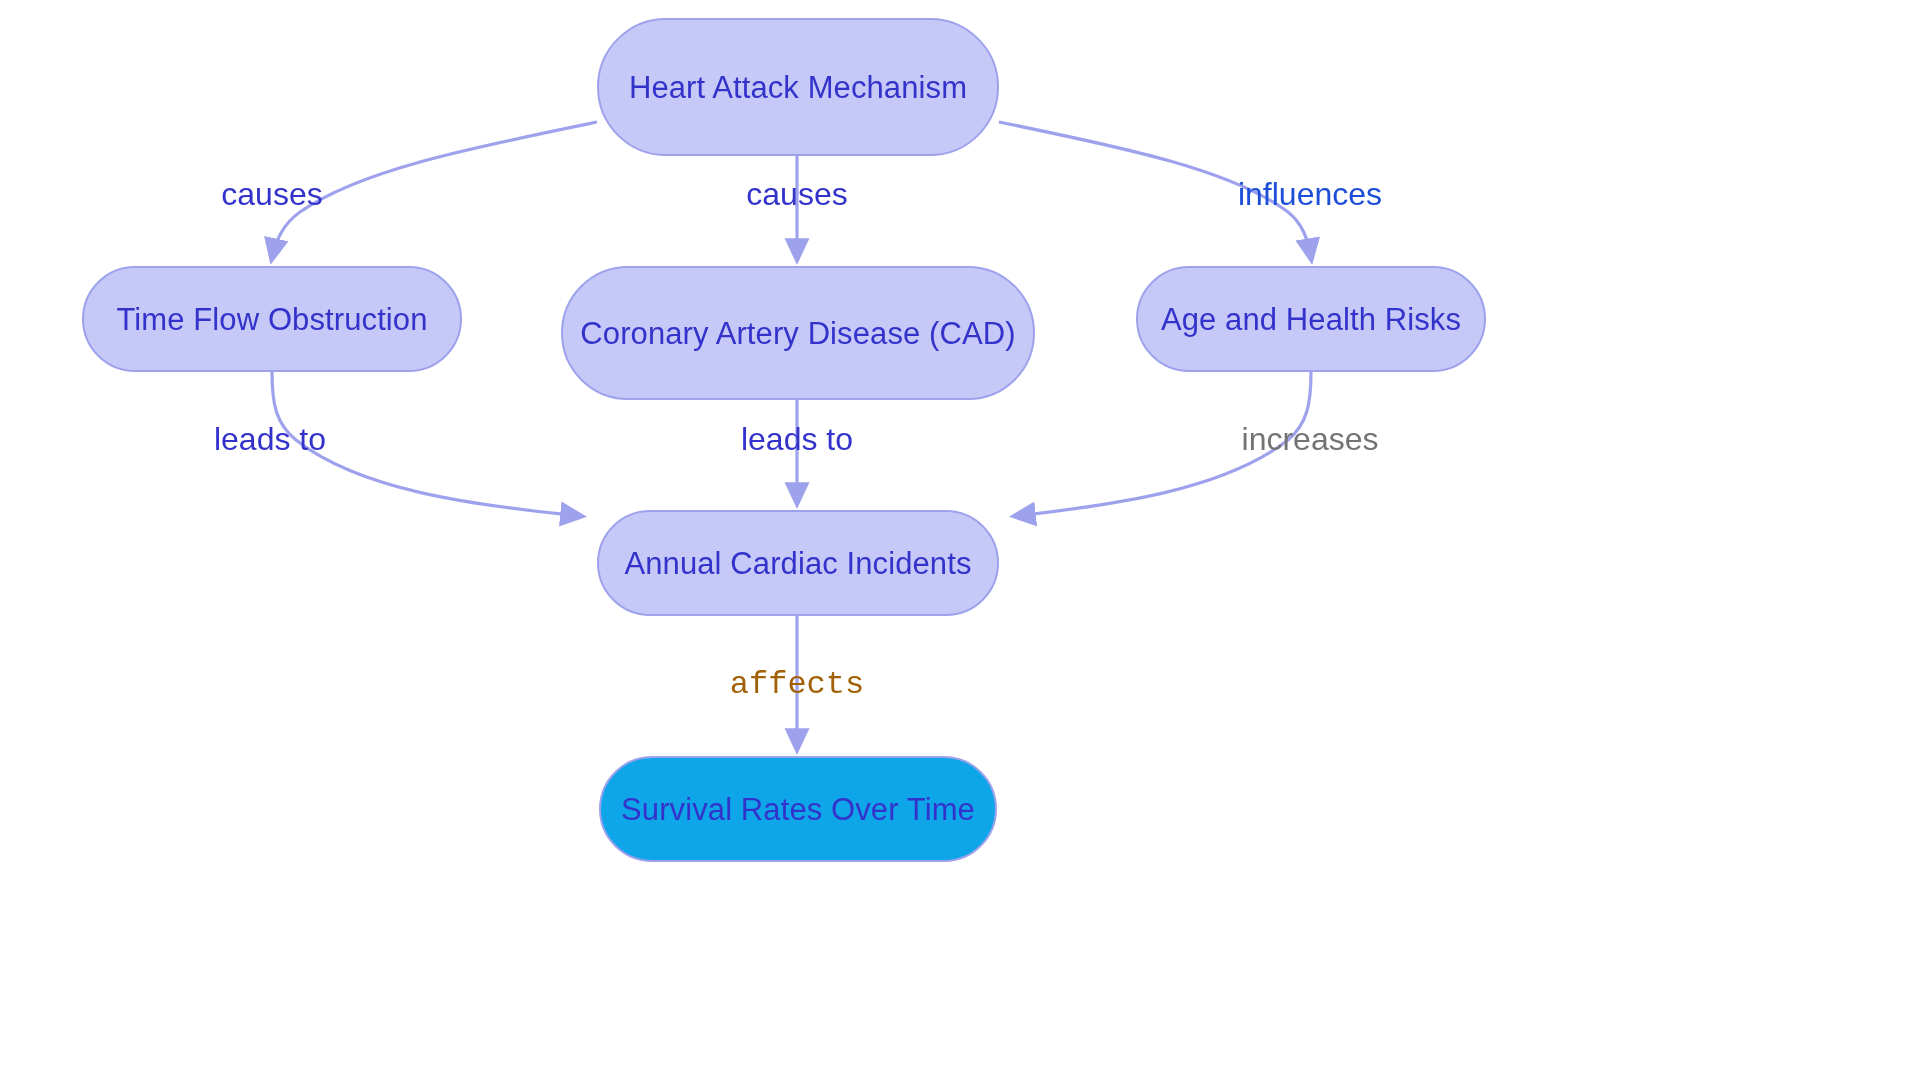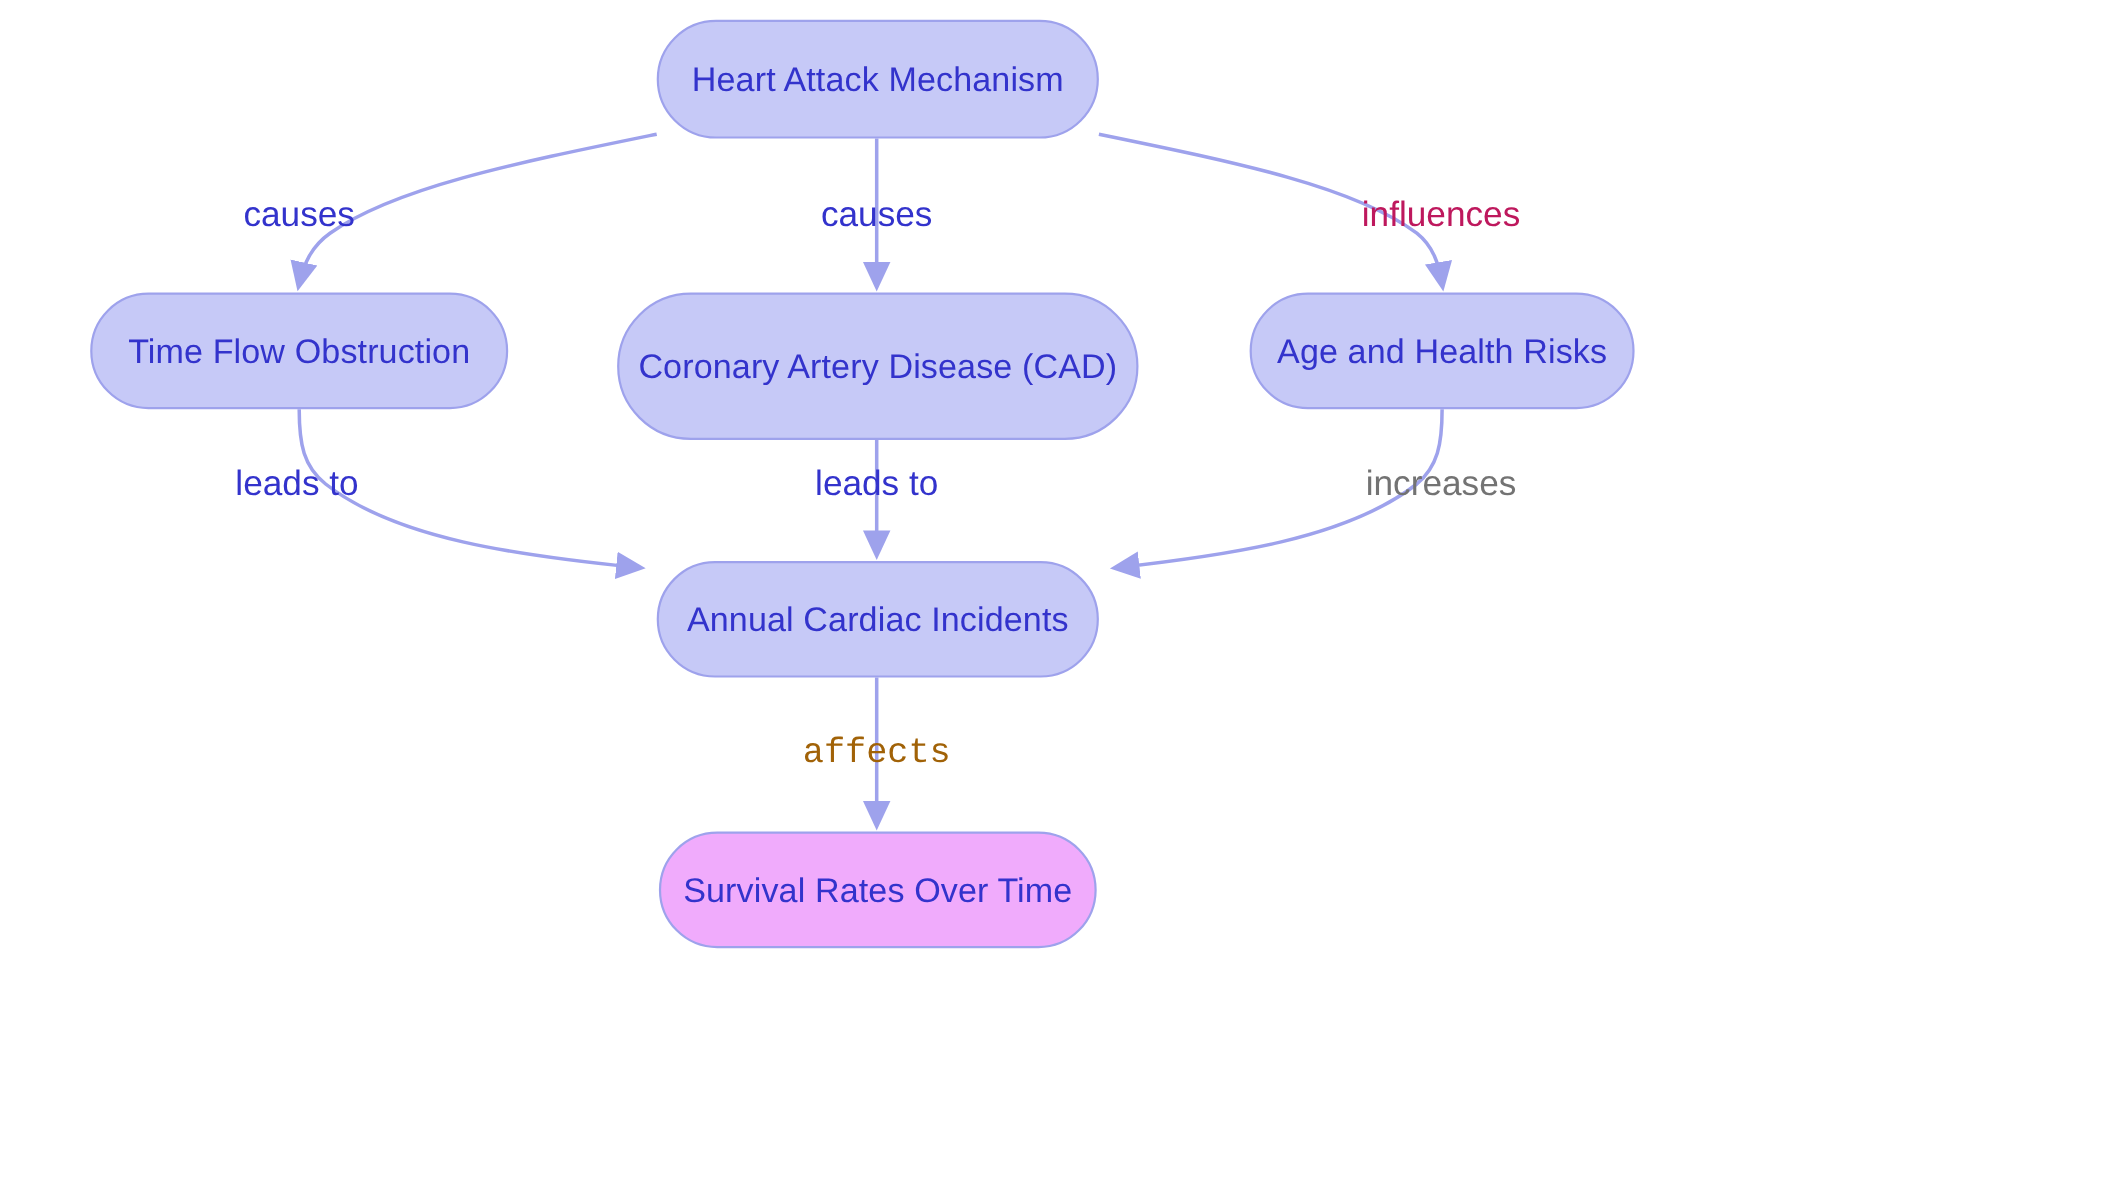--- a/index.html
+++ b/index.html
@@ -79,45 +79,45 @@
 
     <path d="M 272,372 C 272,404 276,424 296,440 C 360,490 470,505 580,516" fill="none" stroke="#9ea2ec" stroke-width="3.2" marker-end="url(#arrowhead)"></path>
 
     <path d="M 797,372 L 797,502" fill="none" stroke="#9ea2ec" stroke-width="3.2" marker-end="url(#arrowhead)"></path>
 
     <path d="M 1311,372 C 1311,404 1307,424 1288,440 C 1224,490 1114,505 1016,516" fill="none" stroke="#9ea2ec" stroke-width="3.2" marker-end="url(#arrowhead)"></path>
 
     <path d="M 797,616 L 797,748" fill="none" stroke="#9ea2ec" stroke-width="3.2" marker-end="url(#arrowhead)"></path>
   </svg>
 
-  <div class="node" id="node-heart-attack-mechanism" style="left: 597px; top: 18px; width: 402px; height: 108px; background: rgb(198, 201, 247); border-color: rgb(158, 162, 236); color: rgb(51, 51, 204);">
+  <div class="node" id="node-heart-attack-mechanism" style="left: 597px; top: 18px; width: 402px; height: 138px; background: rgb(198, 201, 247); border-color: rgb(158, 162, 236); color: rgb(51, 51, 204);">
     <span class="node-label">Heart Attack Mechanism</span>
   </div>
 
   <div class="node" id="node-blood-flow-obstruction" style="left: 82px; top: 266px; width: 380px; height: 106px; background: rgb(198, 201, 247); border-color: rgb(158, 162, 236); color: rgb(51, 51, 204);">
     <span class="node-label">Time Flow Obstruction</span>
   </div>
 
   <div class="node" id="node-coronary-artery-disease" style="left: 561px; top: 266px; width: 474px; height: 134px; background: rgb(198, 201, 247); border-color: rgb(158, 162, 236); color: rgb(51, 51, 204);">
     <span class="node-label">Coronary Artery Disease (CAD)</span>
   </div>
 
   <div class="node" id="node-age-and-health-risks" style="left: 1136px; top: 266px; width: 350px; height: 106px; background: rgb(198, 201, 247); border-color: rgb(158, 162, 236); color: rgb(51, 51, 204); text-align: right;">
     <span class="node-label">Age and Health Risks</span>
   </div>
 
   <div class="node" id="node-annual-cardiac-incidents" style="left: 597px; top: 510px; width: 402px; height: 106px; background: rgb(198, 201, 247); border-color: rgb(158, 162, 236); color: rgb(51, 51, 204);">
     <span class="node-label">Annual Cardiac Incidents</span>
   </div>
 
-  <div class="node" id="node-survival-rates-over-time" style="left: 599px; top: 756px; width: 398px; height: 106px; background: #f0abfc; border-color: rgb(158, 162, 236); color: rgb(51, 51, 204);">
+  <div class="node" id="node-survival-rates-over-time" style="left: 599px; top: 756px; width: 398px; height: 106px; background: #0ea5e9; border-color: rgb(158, 162, 236); color: rgb(51, 51, 204);">
     <span class="node-label">Survival Rates Over Time</span>
   </div>
 
   <div class="edge-label" id="label-edge-0" style="left: 272px; top: 194px; color: rgb(51, 51, 204);">causes</div>
   <div class="edge-label" id="label-edge-1" style="left: 797px; top: 194px; color: rgb(51, 51, 204);">causes</div>
-  <div class="edge-label" id="label-edge-2" style="left: 1310px; top: 194px; color: #be185d;">influences</div>
+  <div class="edge-label" id="label-edge-2" style="left: 1310px; top: 194px; color: #1d4ed8;">influences</div>
   <div class="edge-label" id="label-edge-3" style="left: 270px; top: 439px; color: rgb(51, 51, 204);">leads to</div>
   <div class="edge-label" id="label-edge-4" style="left: 797px; top: 439px; color: rgb(51, 51, 204);">leads to</div>
   <div class="edge-label" id="label-edge-5" style="left: 1310px; top: 439px; color: #737373;">increases</div>
   <div class="edge-label" id="label-edge-6" style="left: 797px; top: 685px; color: #a16207; font-family: Liberation Mono, monospace;">affects</div>
 
 </div>
 
 </body></html>

